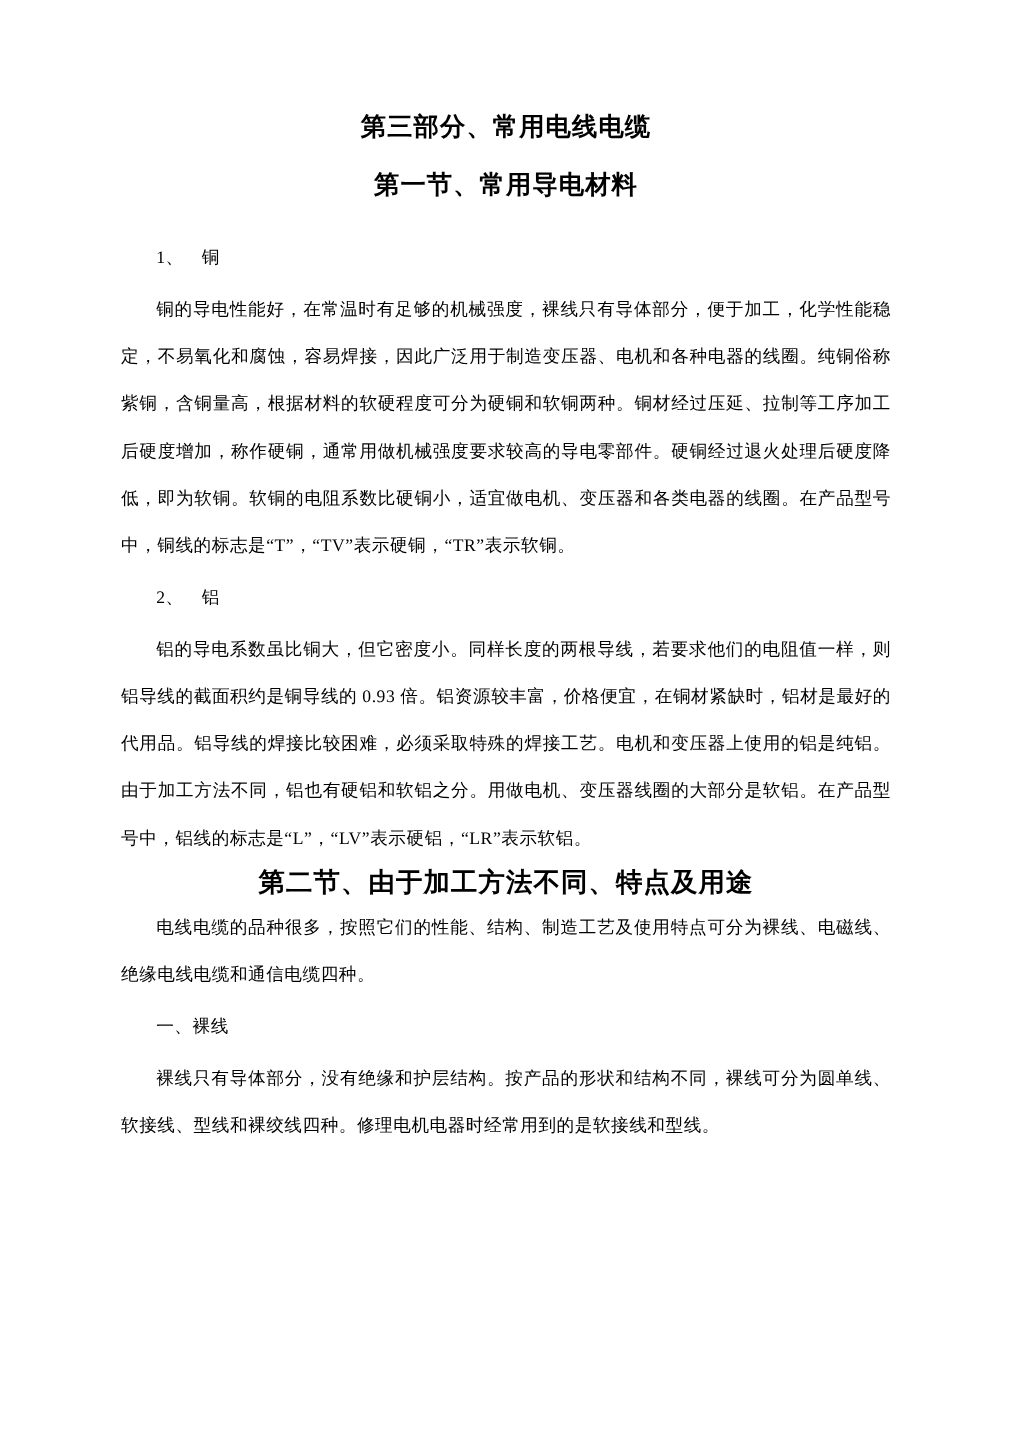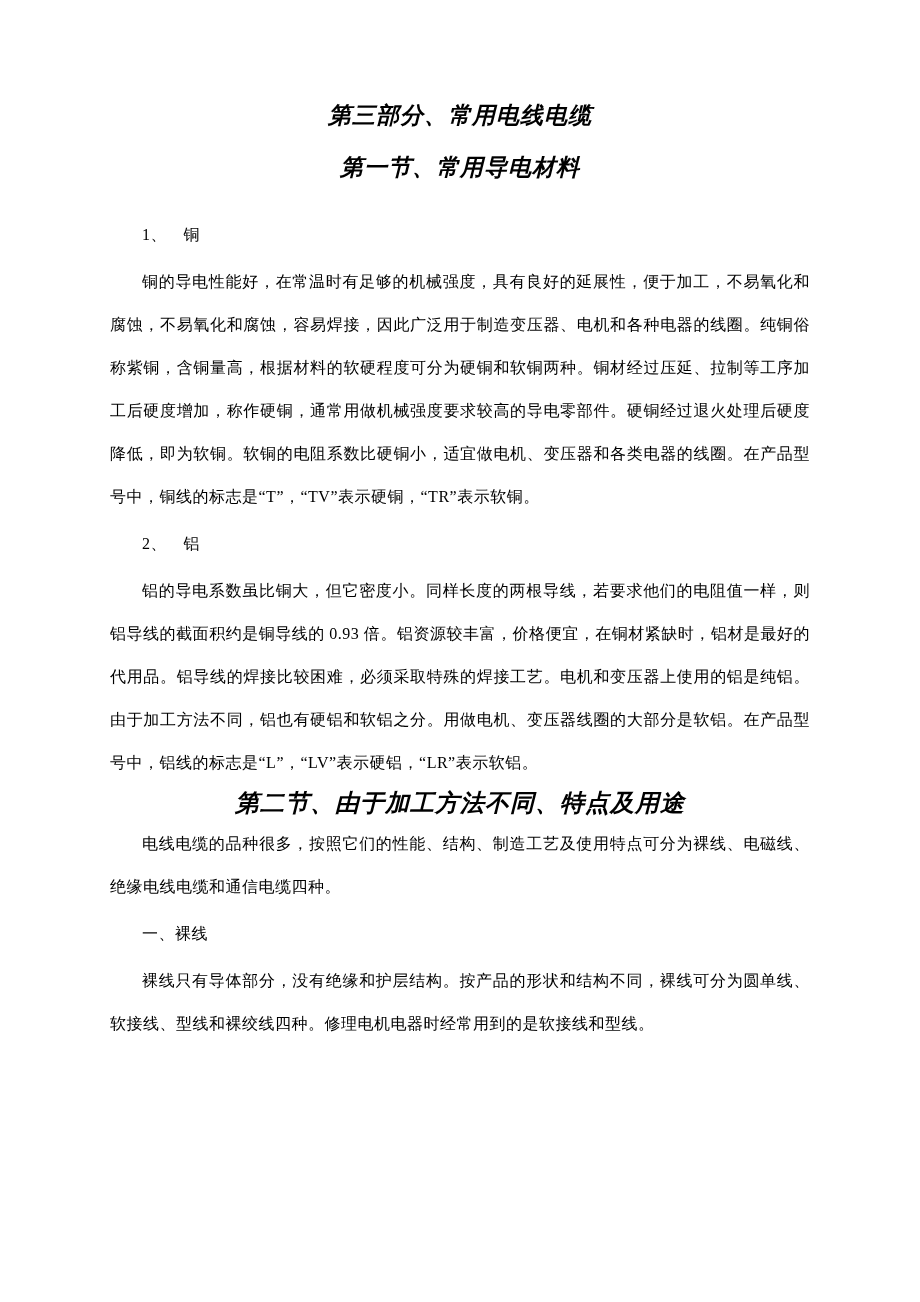--- a/index.html
+++ b/index.html
@@ -20,21 +20,20 @@
     overflow: hidden;
   }
   .center-heading {
     font-family: "Liberation Sans", sans-serif;
     font-weight: bold;
     font-size: 23px;
     line-height: 30px;
     text-align: center;
     margin: 0 0 22px 0;
     letter-spacing: 1px;
-    font-style: italic;
   }
   .center-heading.sub {
     margin-bottom: 31px;
   }
   .center-heading.section2 {
     font-size: 24px;
     margin: 4px 0 4px 0;
   }
   .body-para {
     margin: 4px;
@@ -52,21 +51,21 @@
 <body>
 
 <div class="page">
 
   <h1 class="center-heading">第三部分、常用电线电缆</h1>
 
   <h2 class="center-heading sub">第一节、常用导电材料</h2>
 
   <p class="body-para label">1、　铜</p>
 
-  <p class="body-para">铜的导电性能好，在常温时有足够的机械强度，具有良好的延展性，便于加工，不易氧化和腐蚀，不易氧化和腐蚀，容易焊接，因此广泛用于制造变压器、电机和各种电器的线圈。纯铜俗称紫铜，含铜量高，根据材料的软硬程度可分为硬铜和软铜两种。铜材经过压延、拉制等工序加工后硬度增加，称作硬铜，通常用做机械强度要求较高的导电零部件。硬铜经过退火处理后硬度降低，即为软铜。软铜的电阻系数比硬铜小，适宜做电机、变压器和各类电器的线圈。在产品型号中，铜线的标志是“T”，“TV”表示硬铜，“TR”表示软铜。</p>
+  <p class="body-para">铜的导电性能好，在常温时有足够的机械强度，裸线只有导体部分，便于加工，化学性能稳定，不易氧化和腐蚀，容易焊接，因此广泛用于制造变压器、电机和各种电器的线圈。纯铜俗称紫铜，含铜量高，根据材料的软硬程度可分为硬铜和软铜两种。铜材经过压延、拉制等工序加工后硬度增加，称作硬铜，通常用做机械强度要求较高的导电零部件。硬铜经过退火处理后硬度降低，即为软铜。软铜的电阻系数比硬铜小，适宜做电机、变压器和各类电器的线圈。在产品型号中，铜线的标志是“T”，“TV”表示硬铜，“TR”表示软铜。</p>
 
   <p class="body-para label">2、　铝</p>
 
   <p class="body-para">铝的导电系数虽比铜大，但它密度小。同样长度的两根导线，若要求他们的电阻值一样，则铝导线的截面积约是铜导线的 0.93 倍。铝资源较丰富，价格便宜，在铜材紧缺时，铝材是最好的代用品。铝导线的焊接比较困难，必须采取特殊的焊接工艺。电机和变压器上使用的铝是纯铝。由于加工方法不同，铝也有硬铝和软铝之分。用做电机、变压器线圈的大部分是软铝。在产品型号中，铝线的标志是“L”，“LV”表示硬铝，“LR”表示软铝。</p>
 
   <h2 class="center-heading section2">第二节、由于加工方法不同、特点及用途</h2>
 
   <p class="body-para">电线电缆的品种很多，按照它们的性能、结构、制造工艺及使用特点可分为裸线、电磁线、绝缘电线电缆和通信电缆四种。</p>
 
   <p class="body-para label">一、裸线</p>

